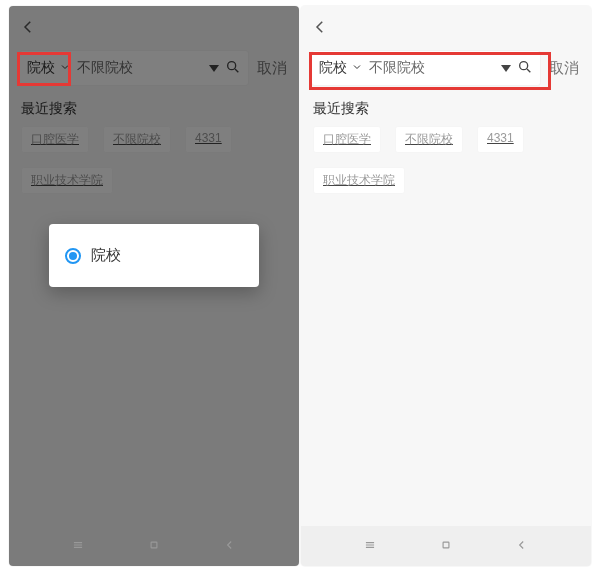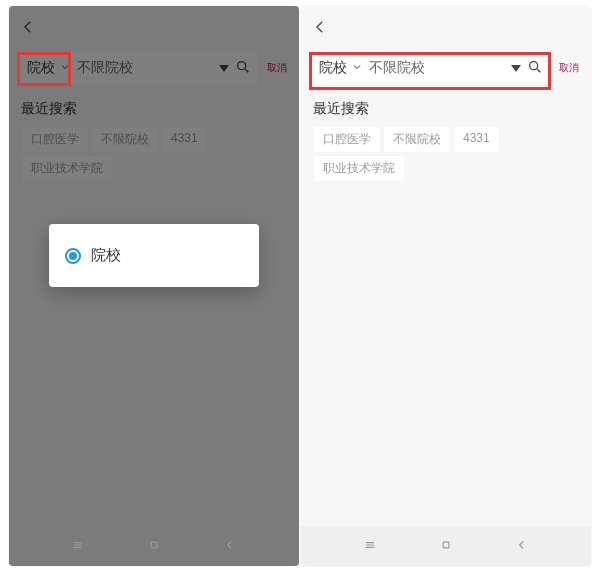--- a/index.html
+++ b/index.html
@@ -73,37 +73,38 @@
     overflow: hidden;
   }
   .dropdown-caret {
     width: 0; height: 0;
     border-left: 5px solid transparent;
     border-right: 5px solid transparent;
     border-top: 7px solid #444;
   }
   .mag-icon svg { width: 16px; height: 16px; stroke: #444; }
   .cancel-btn {
-    font-size: 10px;
-    color: #be185d;
+    font-size: 15px;
+    color: #737373;
     padding: 0 2px;
     white-space: nowrap;
   }
   
   .section-title {
     font-size: 14px;
     color: #333;
     font-weight: 400;
     padding: 6px 12px 8px 12px;
   }
   .chips {
     display: flex;
     flex-wrap: wrap;
-    gap: 2px;
+    gap: 14px;
     padding: 0 12px;
+    text-decoration: underline;
   }
   .chip {
     background: #ffffff;
     border-radius: 3px;
     font-size: 12px;
     color: #9a9a9a;
     padding: 5px 10px;
     box-shadow: inset 0 0 0 1px rgba(0,0,0,0.04);
   }
   

